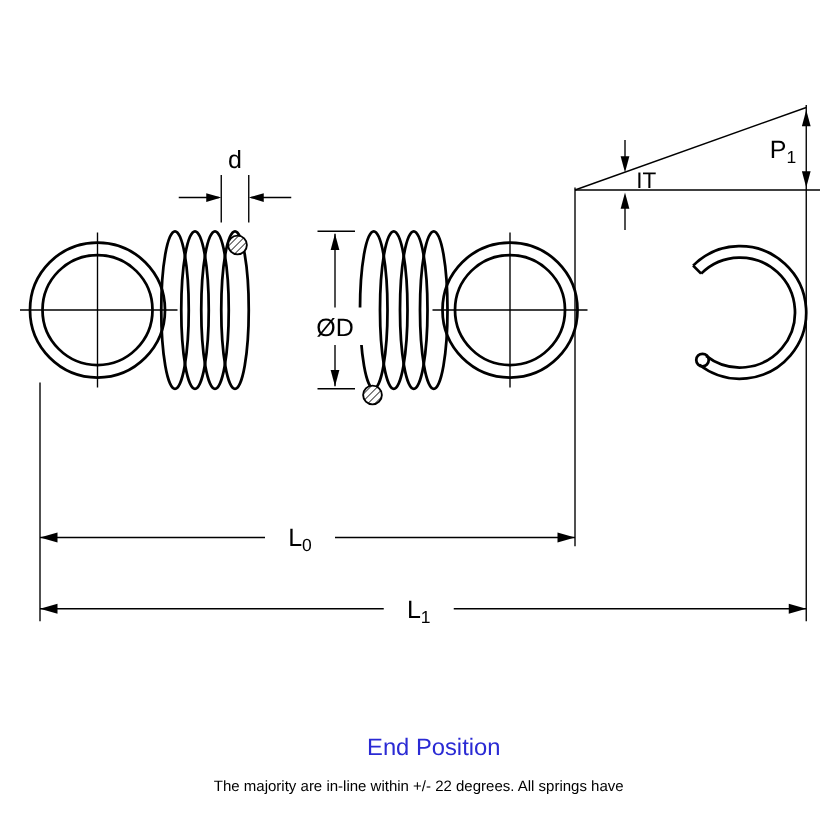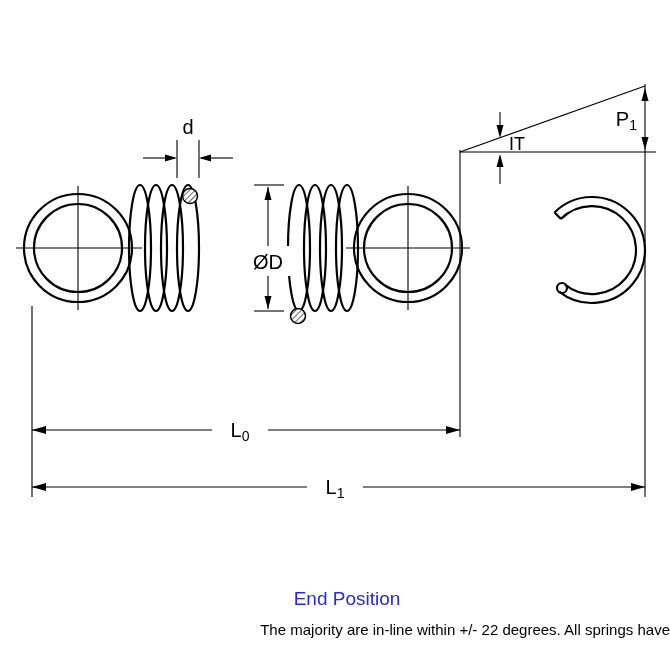--- a/index.html
+++ b/index.html
@@ -8,22 +8,22 @@
   svg{position:absolute;top:0;left:0;}
   .thick{fill:none;stroke:var(--line,#000);stroke-width:2.2;}
   .thin{fill:none;stroke:var(--line,#000);stroke-width:1.1;}
   .arrow{fill:var(--line,#000);stroke:none;}
   .mask{fill:#ffffff;stroke:none;}
   text{font-family:"Liberation Sans", sans-serif;fill:#000;}
   .dim-label{font-size:20px;}
   .dim-label-sm{font-size:18px;}
   .title{position:absolute;top:588px;left:0;width:670px;text-align:center;
          font-size:19px;color:#2a2ad4;padding-left:12px;}
-  .caption{position:absolute;top:620px;left:0;width:670px;text-align:right;
-           font-size:15px;line-height:19px;color:#000;}
+  .caption{position:absolute;top:620px;left:0;width:670px;text-align:center;
+           font-size:12px;line-height:19px;color:#000;}
 </style>
 </head>
 <body style="--line: #000000;">
 
 <div class="page">
 
   <svg width="670" height="560" viewBox="0 0 670 560">
     <defs>
       <pattern id="hatch" width="4" height="4" patternUnits="userSpaceOnUse" patternTransform="rotate(45)">
         <rect width="4" height="4" fill="#ffffff"></rect>

